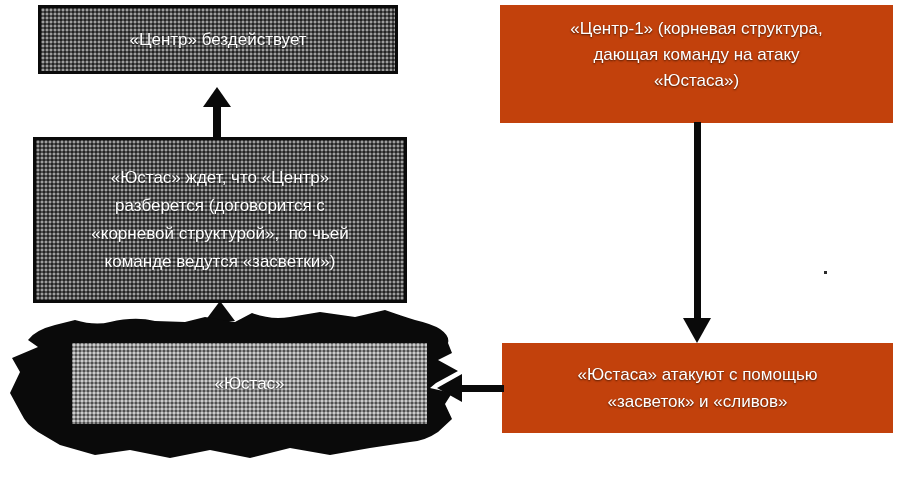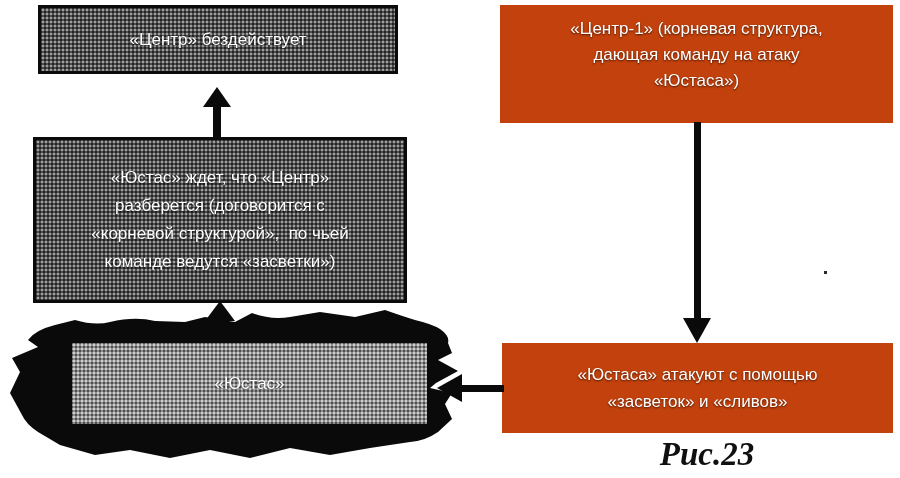--- a/index.html
+++ b/index.html
@@ -93,17 +93,16 @@
   <div class="box blackbox" id="box-attack">
     <div class="txt">«Юстаса» атакуют с помощью
 «засветок» и «сливов»</div>
   </div>
 
   <svg class="arrow-svg" style="left:436px;top:372px;" width="68" height="32" viewBox="0 0 68 32">
     <rect x="24" y="13" width="44" height="7" fill="#0a0a0a"></rect>
     <polygon points="1,16 26,2 26,30" fill="#0a0a0a"></polygon>
   </svg>
 
-  <div id="caption">Рис.23</div>
 
   <div id="speck"></div>
 
 </div>
 
 </body></html>

